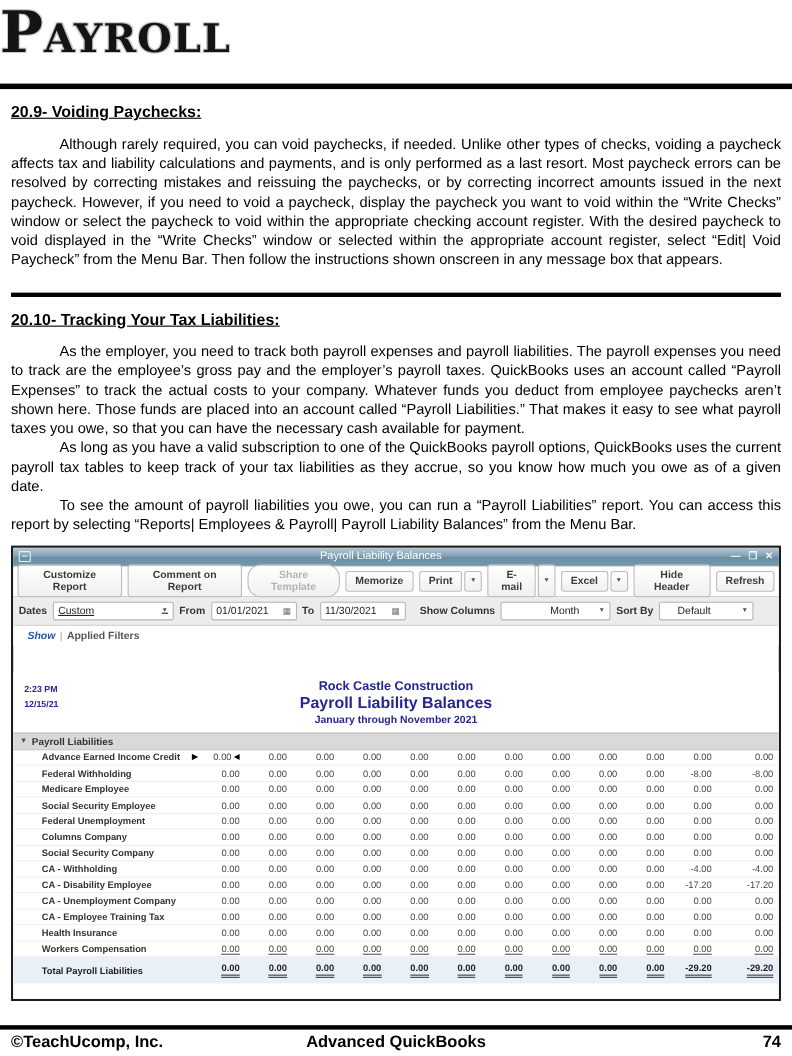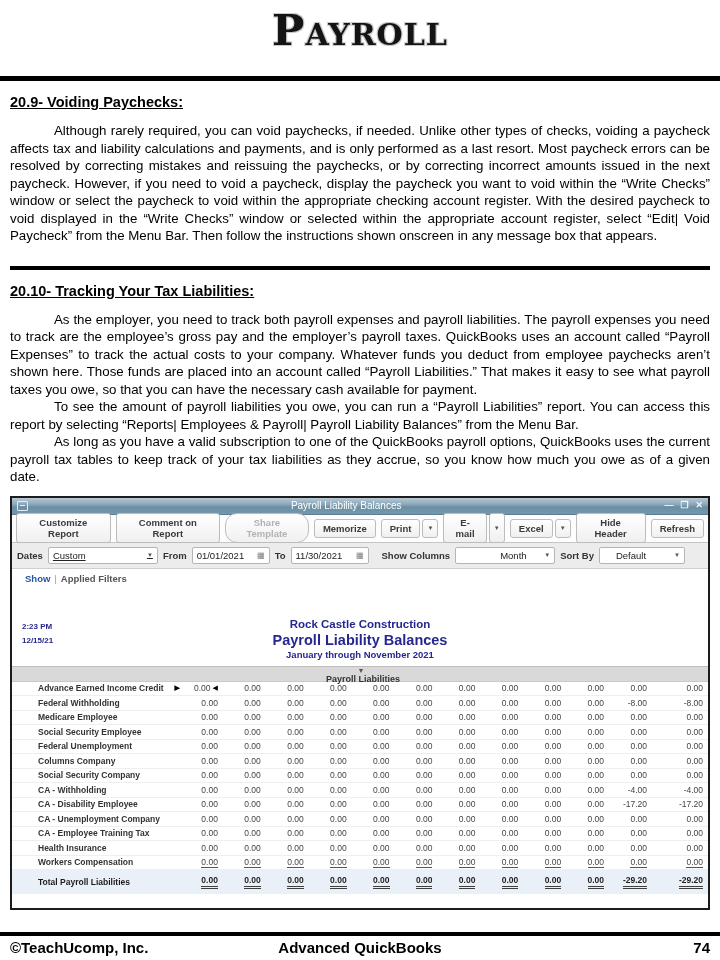--- a/index.html
+++ b/index.html
@@ -4,21 +4,21 @@
 <style>
   html,body{margin:0;padding:0;background:#e8e8e8;}
   .page{
     width:720px;height:960px;margin:0 auto;background:#ffffff;
     font-family:"Liberation Sans", sans-serif;color:#000;
     display:flex;flex-direction:column;box-sizing:border-box;overflow:hidden;
   }
   
   .page-title{
     font-family:"DejaVu Serif", serif;font-variant:small-caps;font-weight:bold;
-    font-size:43px;line-height:52px;text-align:center;letter-spacing:1px;margin:4px 0 0;
+    font-size:52px;line-height:52px;text-align:left;letter-spacing:1px;margin:4px 0 0;
     color:#141414;
     text-shadow:1px 1px 0 #c9c9c9,-1px -1px 0 #c9c9c9,1px -1px 0 #c9c9c9,-1px 1px 0 #c9c9c9;
   }
   .rule{background:#000;border:0;}
   .rule-top{height:5px;margin-top:20px;}
   .rule-mid{height:4px;margin:21px 10px 0;}
   .content{padding:0 10px;}
   h2.sec-heading{
     font-size:14.5px;line-height:18px;font-weight:bold;text-decoration:underline;
     margin:12px 0 11px;
@@ -56,38 +56,38 @@
   }
   .flabel{font-weight:bold;white-space:nowrap;}
   .fsel{
     background:#fff;border:1px solid #b5b5b5;border-radius:2px;height:17px;
     display:flex;align-items:center;padding:0 4px;box-sizing:border-box;font-size:9.5px;color:#222;
   }
   .fsel .arrow{margin-left:auto;font-size:6px;color:#555;padding-left:6px;}
   .cal-icon{margin-left:auto;font-size:8px;color:#777;padding-left:4px;}
   .w-dates{width:110px;text-decoration:underline;} .w-date{width:78px;} .w-cols{width:100px;padding-left:44px;} .w-sort{width:86px;padding-left:16px;}
   .linksbar{padding:4px 8px 3px 13px;font-size:9.5px;font-weight:bold;background:#fff;}
-  .show-link{color:#2456a4;cursor:pointer;}
+  .show-link{color:#2456a4;cursor:pointer;font-style:italic;}
   .link-sep{color:#a0a0a0;font-weight:normal;margin:0 4px;}
   .applied-link{color:#555;}
   
   .report{position:relative;background:#fff;padding-bottom:14px;margin-top:24px;}
   .rmeta{position:absolute;left:10px;top:9px;color:#26268f;font-size:8px;font-weight:bold;line-height:14px;}
   .rhead{text-align:center;color:#26268f;padding:6px 0 5px;}
   .rcompany{font-size:11.5px;font-weight:bold;line-height:14px;}
   .rtitle{font-size:14.5px;font-weight:bold;line-height:18px;}
   .rsub{font-size:9.5px;font-weight:bold;line-height:12px;}
   .grid-row{display:grid;grid-template-columns:168px repeat(11,1fr) 56px;}
   .thead-row{align-items:end;height:18px;}
   .th{font-size:8.5px;font-weight:bold;color:#222;text-align:right;padding:0 5px 2px 0;border-left:1px dotted #ababab;line-height:11px;white-space:nowrap;}
   .th.name{border-left:none;}
   .group-row{
     background:#d9d9d9;border-top:1px solid #bdbdbd;border-bottom:1px solid #c9c9c9;
     height:14px;display:flex;align-items:center;padding-left:6px;
-    font-size:9px;font-weight:bold;color:#333;flex-direction:column;
+    font-size:9px;font-weight:bold;color:#333;
   }
   .tri{font-size:7px;color:#555;margin-right:4px;line-height:7px;}
   .trow{height:13.5px;border-bottom:1px solid #efefef;align-items:center;}
   .td{font-size:8.5px;display:flex;align-items:center;white-space:nowrap;overflow:visible;}
   .td.name{padding-left:26px;font-weight:bold;color:#333;position:relative;}
   .td.val{justify-content:flex-end;padding-right:5px;color:#444;}
   .cursor-r{position:absolute;right:0;font-size:7px;color:#000;}
   .cursor-l{font-size:7px;color:#000;margin-left:2px;}
   .ul1{border-bottom:1px solid #555;}
   .total-row{background:#e9f0f7;height:24px;border-bottom:none;}
@@ -115,22 +115,22 @@
       <p class="body-text">Although rarely required, you can void paychecks, if needed. Unlike other types of checks, voiding a paycheck affects tax and liability calculations and payments, and is only performed as a last resort. Most paycheck errors can be resolved by correcting mistakes and reissuing the paychecks, or by correcting incorrect amounts issued in the next paycheck. However, if you need to void a paycheck, display the paycheck you want to void within the “Write Checks” window or select the paycheck to void within the appropriate checking account register. With the desired paycheck to void displayed in the “Write Checks” window or selected within the appropriate account register, select “Edit| Void Paycheck” from the Menu Bar. Then follow the instructions shown onscreen in any message box that appears.</p>
     </section>
   </div>
 
   <div class="rule rule-mid"></div>
 
   <div class="content">
     <section>
       <h2 class="sec-heading">20.10- Tracking Your Tax Liabilities:</h2>
       <p class="body-text">As the employer, you need to track both payroll expenses and payroll liabilities. The payroll expenses you need to track are the employee’s gross pay and the employer’s payroll taxes. QuickBooks uses an account called “Payroll Expenses” to track the actual costs to your company. Whatever funds you deduct from employee paychecks aren’t shown here. Those funds are placed into an account called “Payroll Liabilities.” That makes it easy to see what payroll taxes you owe, so that you can have the necessary cash available for payment.</p>
+      <p class="body-text">As long as you have a valid subscription to one of the QuickBooks payroll options, QuickBooks uses the current payroll tax tables to keep track of your tax liabilities as they accrue, so you know how much you owe as of a given date.</p>
       <p class="body-text">To see the amount of payroll liabilities you owe, you can run a “Payroll Liabilities” report. You can access this report by selecting “Reports| Employees &amp; Payroll| Payroll Liability Balances” from the Menu Bar.</p>
-      <p class="body-text">As long as you have a valid subscription to one of the QuickBooks payroll options, QuickBooks uses the current payroll tax tables to keep track of your tax liabilities as they accrue, so you know how much you owe as of a given date.</p>
     </section>
   </div>
 
   <div class="qbwin">
     <div class="titlebar">
       <span class="win-icon">
           <i></i>
         </span>
       <span class="tb-title">Payroll Liability Balances</span>
       <span class="win-controls">

